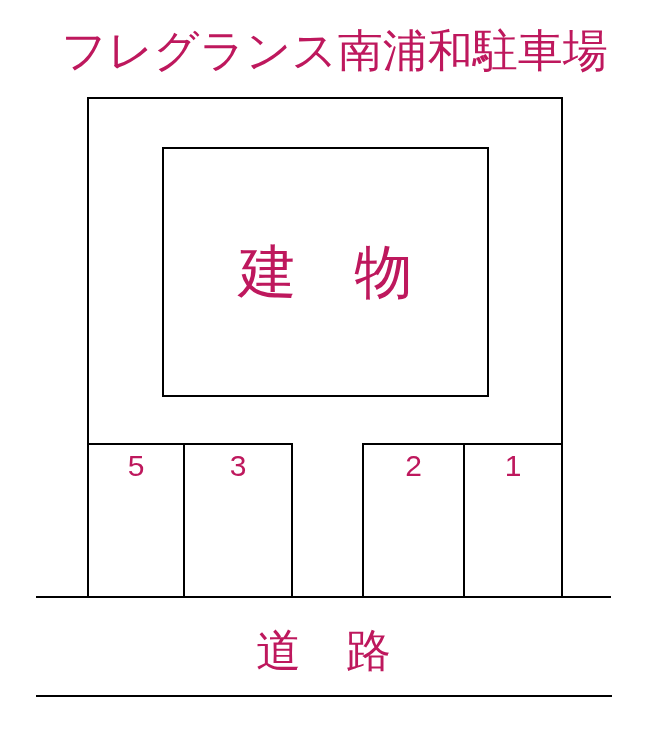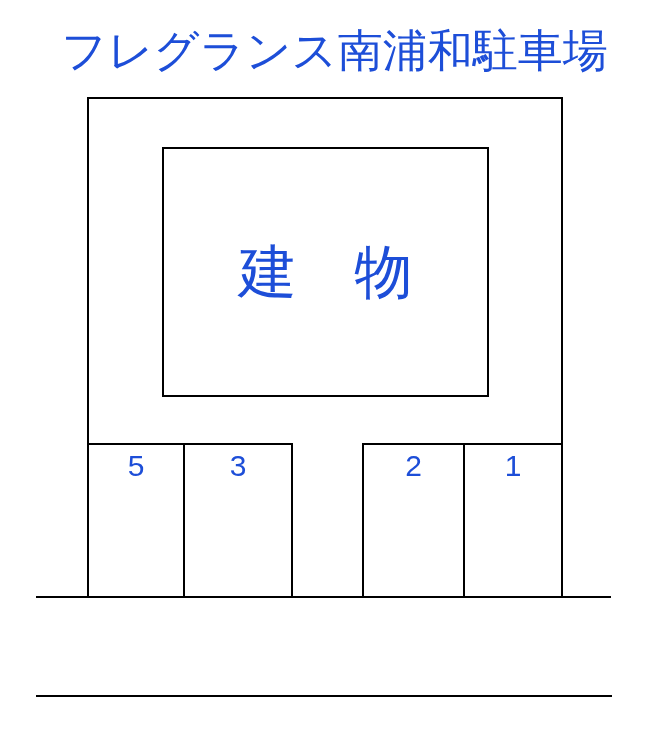--- a/index.html
+++ b/index.html
@@ -1,21 +1,21 @@
 <!DOCTYPE html>
 <html><head>
 <meta charset="utf-8">
 <style>
   html, body { margin: 0; padding: 0; background: #ffffff; }
   .canvas {
     position: relative;
     width: 669px;
     height: 732px;
     background: #ffffff;
-    color: #1d4ed8;
+    color: #be185d;
     font-family: "Liberation Sans", sans-serif;
     overflow: hidden;
   }
   .abs { position: absolute; }
 
   .title {
     left: 0; top: 26px; width: 669px;
     text-align: center;
     font-size: 45px;
     line-height: 1.1;
@@ -107,16 +107,17 @@
   <div class="abs stall-divider stall-divider-left"></div>
   <div class="abs stall-divider stall-divider-right"></div>
 
   <div class="abs stall-number num-5">5</div>
   <div class="abs stall-number num-3">3</div>
   <div class="abs stall-number num-2">2</div>
   <div class="abs stall-number num-1">1</div>
 
   <div class="abs road-line road-line-top"></div>
 
+  <div class="abs road-label">道　路</div>
 
   <div class="abs road-line road-line-bottom"></div>
 
 </div>
 
 </body></html>

